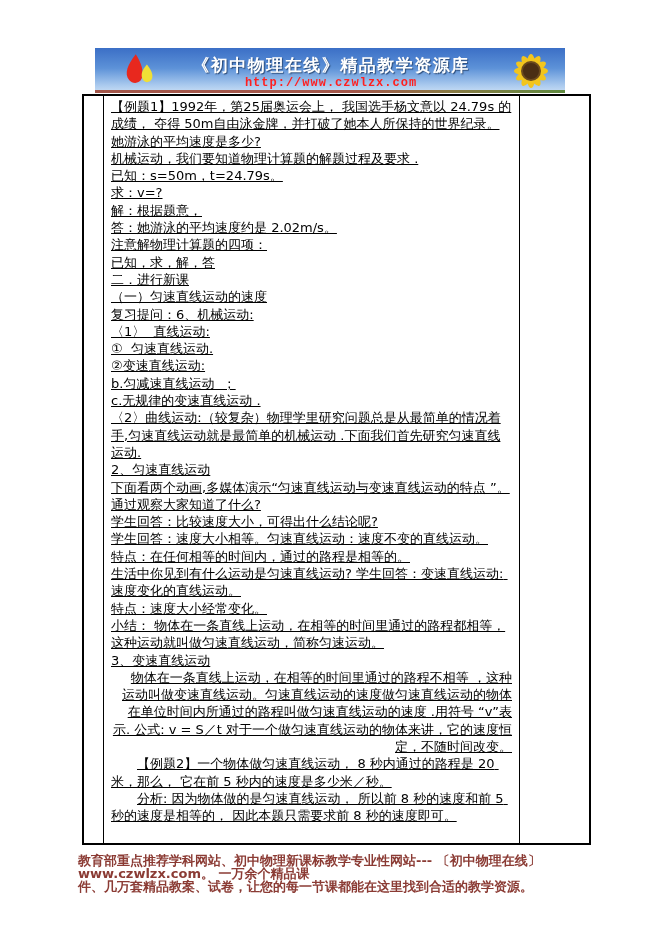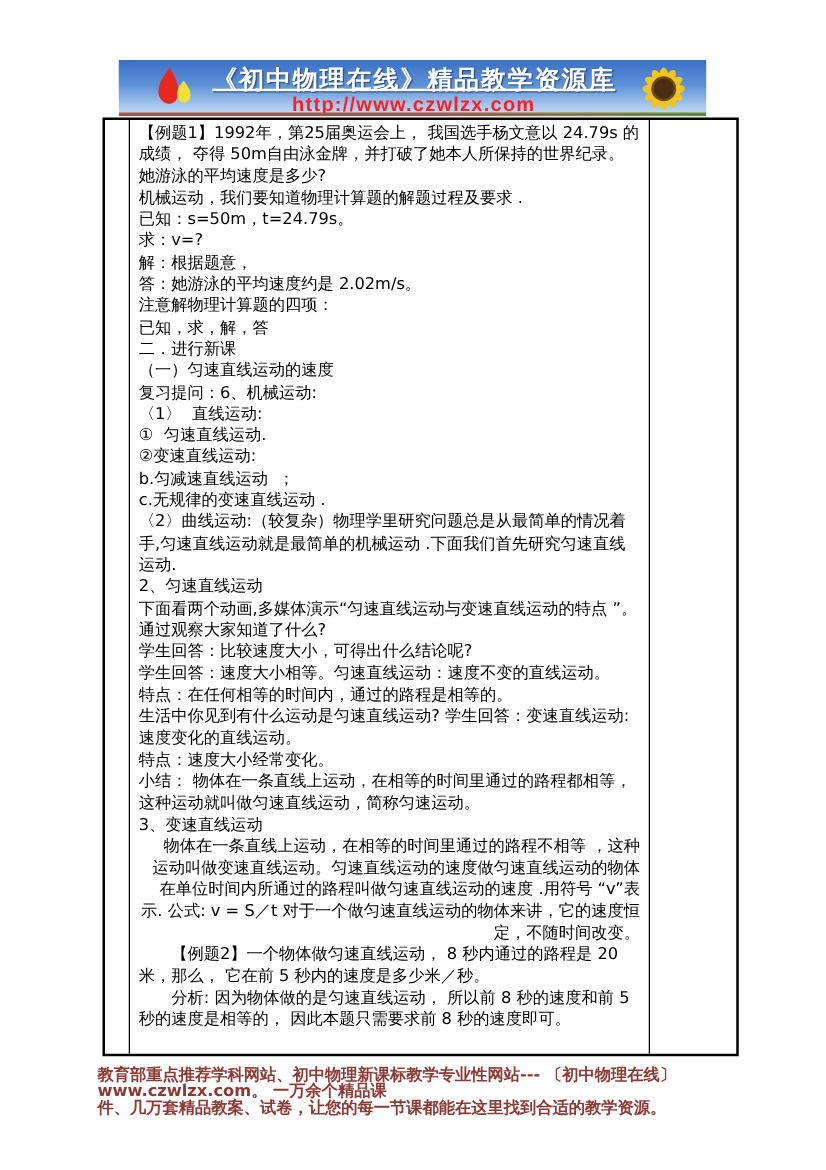--- a/index.html
+++ b/index.html
@@ -15,42 +15,41 @@
     display:flex; align-items:center; overflow:hidden;
     background:linear-gradient(180deg,#3b6fc6 0%,#5d92d8 45%,#a9c9ee 82%,#cadff5 100%);
   }
   .banner-ground {
     position:absolute; bottom:0; left:0; width:100%; height:3px;
     background:linear-gradient(90deg,#a3564a 0%,#a3564a 55%,#8a7a45 75%,#5f8a3f 100%);
   }
   .flame-wrap { margin-left:26px; flex-shrink:0; }
   .banner-text { flex:1; text-align:center; color:#fff; padding-top:2px; }
   .banner-title {
-    font-size:20px; font-weight:bold; letter-spacing:1.5px;
+    font-size:17px; font-weight:bold; letter-spacing:1.5px;
     text-shadow:1px 1px 1px #2a4a77;
-    text-decoration:underline;
   }
   .banner-url {
-    font-size:16px; font-weight:bold; color:#ff1f1f;
-    font-family:Liberation Sans, sans-serif; letter-spacing:1px; margin-top:-1px;
+    font-size:12px; font-weight:bold; color:#ff1f1f;
+    font-family:Liberation Mono, monospace; letter-spacing:1px; margin-top:-1px;
   }
   .sunflower-wrap { margin-right:6px; flex-shrink:0; }
 
   
   .lesson-table {
     position:absolute; left:82px; top:94px; width:509px; height:751px;
     border:2px solid #000; display:flex;
   }
   .col-left  { width:20px; border-right:1px solid #000; }
   .col-main  {
     flex:1; border-right:1px solid #000; padding:2px 7px 0 7px;
     font-size:13px; line-height:17.3px; overflow:hidden;
   }
   .col-right { width:69px; }
-  .col-main p { margin:0; white-space:pre-wrap; }
+  .col-main p { margin:0; white-space:pre-wrap;text-decoration:underline; }
   .col-main p.indent-1 { text-indent:1em;text-align:right; }
   .col-main p.indent-2 { text-indent:2em; }
 
   
   .footer {
     position:absolute; left:78px; top:854px; width:516px;
     font-size:13px; line-height:13px; font-weight:bold; color:#8b3b34;
   }
 </style>
 </head>

